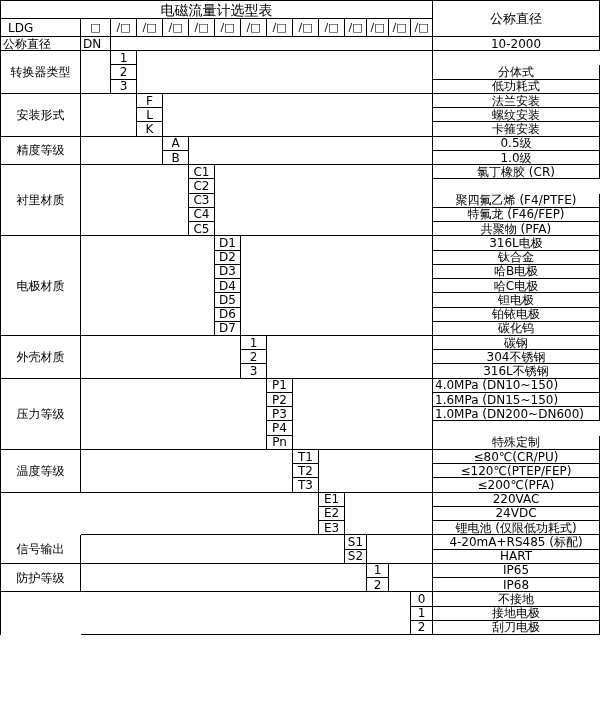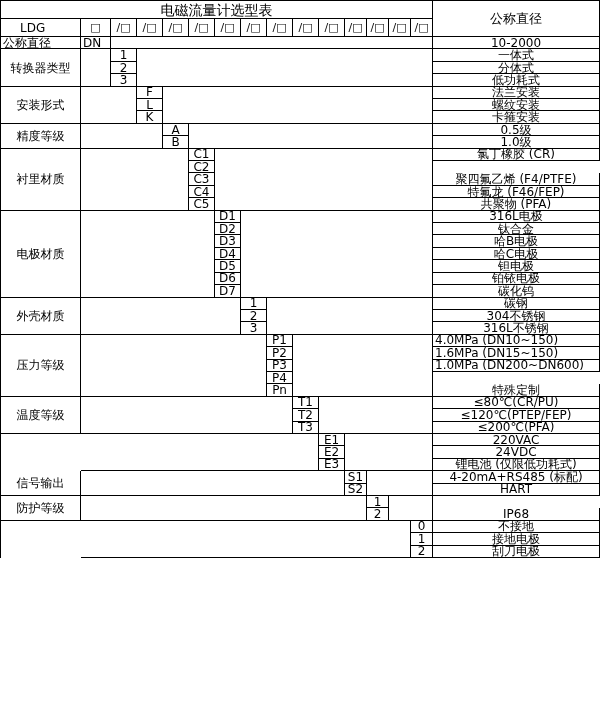--- a/index.html
+++ b/index.html
@@ -3,38 +3,38 @@
 <meta charset="utf-8">
 <style>
   * { margin:0; padding:0; box-sizing:border-box; }
   html,body { background:#ffffff; }
   body {
     width:600px; height:716px;
     font-family:"DejaVu Sans", sans-serif;
     color:#000;
   }
   .grid {
-    width:600px; height:558px;
+    width:600px; height:635px;
     display:grid;
     grid-template-columns:80px 30px repeat(9,26px) repeat(4,22px) 1fr;
     grid-template-rows:18px 18px repeat(42,1fr);
     border-top:1px solid #000;
     border-left:1px solid #000;
     background:#fff;
   }
   .c {
     border-right:1px solid #000;
     border-bottom:1px solid #000;
     display:flex; align-items:center; justify-content:center;
     font-size:12px; line-height:1;
     overflow:hidden; white-space:nowrap;
   }
   .title { font-size:14px; }
   .fnh   { font-size:13px; }
-  .ldg   { justify-content:flex-start; padding-left:19px; }
+  .ldg   { justify-content:flex-start; padding-left:7px; }
   .dn    { justify-content:flex-start; padding-left:2px; }
   .lt    { justify-content:flex-start; padding-left:2px; }
   .slot  { font-size:11px; letter-spacing:0; }
 </style>
 </head>
 <body>
 
 <div class="grid">
 
   <div class="c title" style="grid-area:1/1/2/16">电磁流量计选型表</div>
@@ -60,21 +60,20 @@
   <div class="c dn" style="grid-area:3/2/4/3">DN</div>
   <div class="c" style="grid-area:3/3/4/16"></div>
   <div class="c" style="grid-area:3/16/4/17">10-2000</div>
 
   <div class="c" style="grid-area:4/1/7/2">转换器类型</div>
   <div class="c" style="grid-area:4/2/7/3"></div>
   <div class="c" style="grid-area:4/3/5/4">1</div>
   <div class="c" style="grid-area:5/3/6/4">2</div>
   <div class="c" style="grid-area:6/3/7/4">3</div>
   <div class="c" style="grid-area:4/4/7/16"></div>
-  <div class="c" style="grid-area:4/16/5/17">一体式</div>
   <div class="c" style="grid-area:6/16/7/17">低功耗式</div>
   <div class="c" style="grid-area:5/16/6/17">分体式</div>
 
   <div class="c" style="grid-area:7/1/10/2">安装形式</div>
   <div class="c" style="grid-area:7/2/10/4"></div>
   <div class="c" style="grid-area:7/4/8/5">F</div>
   <div class="c" style="grid-area:8/4/9/5">L</div>
   <div class="c" style="grid-area:9/4/10/5">K</div>
   <div class="c" style="grid-area:7/5/10/16"></div>
   <div class="c" style="grid-area:7/16/8/17">法兰安装</div>
@@ -168,20 +167,21 @@
   <div class="c" style="grid-area:39/12/40/13">S2</div>
   <div class="c" style="grid-area:38/13/40/16"></div>
   <div class="c" style="grid-area:38/16/39/17">4-20mA+RS485 (标配)</div>
   <div class="c" style="grid-area:40/1/42/2">防护等级</div>
 
   <div class="c" style="grid-area:39/16/40/17">HART</div>
   <div class="c" style="grid-area:40/2/42/13"></div>
   <div class="c" style="grid-area:40/13/41/14">1</div>
   <div class="c" style="grid-area:41/13/42/14">2</div>
   <div class="c" style="grid-area:40/14/42/16"></div>
+  <div class="c" style="grid-area:40/16/41/17">IP65</div>
   <div class="c" style="grid-area:41/16/42/17">IP68</div>
 
   <div class="c" style="grid-area:42/2/45/15"></div>
   <div class="c" style="grid-area:42/15/43/16">0</div>
   <div class="c" style="grid-area:43/15/44/16">1</div>
   <div class="c" style="grid-area:44/15/45/16">2</div>
   <div class="c" style="grid-area:42/16/43/17">不接地</div>
   <div class="c" style="grid-area:43/16/44/17">接地电极</div>
   <div class="c" style="grid-area:44/16/45/17">刮刀电极</div>
 

